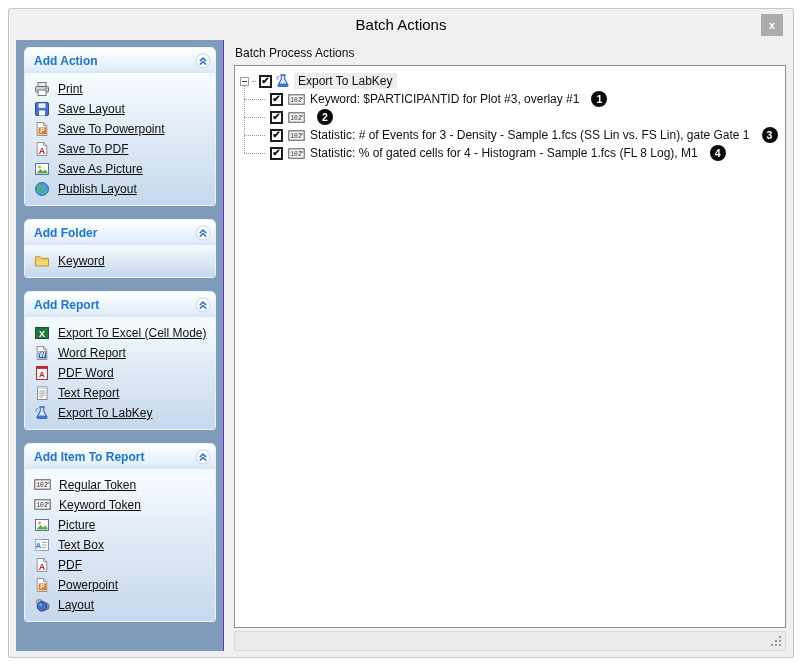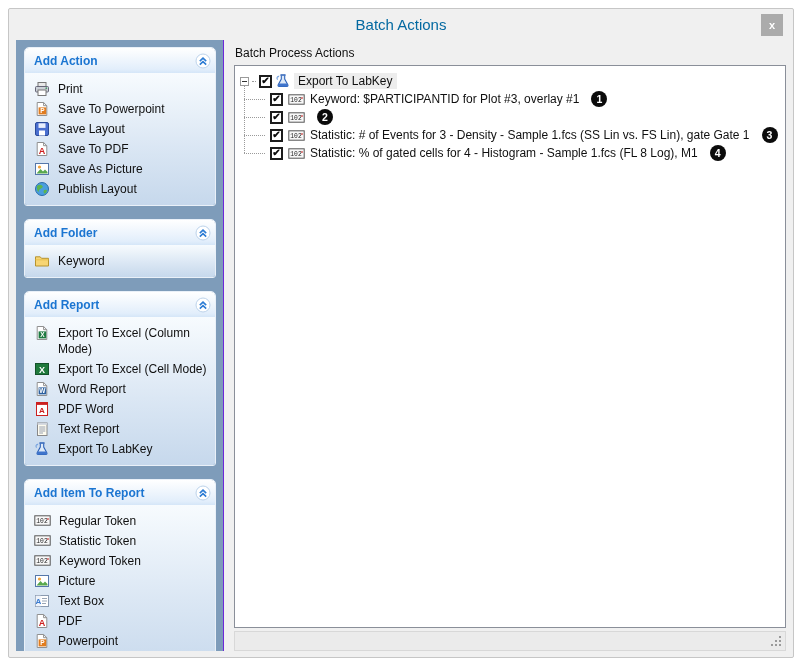--- a/index.html
+++ b/index.html
@@ -3,42 +3,42 @@
 <meta charset="utf-8">
 <style>
   * { box-sizing: border-box; }
   html,body { margin:0; padding:0; width:802px; height:668px; background:#ffffff;
               font-family:"Liberation Sans", sans-serif; }
   .dialog { position:absolute; left:8px; top:8px; width:786px; height:650px;
             background:#f0f0f0; border:1px solid #c6c6c6; border-radius:2px;
             display:flex; flex-direction:column; overflow:hidden; }
   
   .titlebar { position:relative; height:31px; flex:0 0 31px; }
-  .title { text-align:center; font-size:15px; color:#0369a1; line-height:32px; }
+  .title { text-align:center; font-size:15px; color:#000000; line-height:32px; }
   .close-btn { position:absolute; right:10px; top:5px; width:22px; height:22px;
                background:#ababab; color:#ffffff; font-size:11px; font-weight:bold;
                display:flex; align-items:center; justify-content:center; cursor:default; }
   
   .content { flex:1; display:flex; margin:0 7px 6px 7px; min-height:0; }
   
   .sidebar { width:207px; flex:0 0 207px; background:#7e9cba; padding:7px 7px 0 8px;
              overflow:hidden; }
   .group { margin-bottom:13px; border:1px solid #e9f0f8; border-radius:5px 5px 3px 3px;
            overflow:hidden; }
   .group-header { height:25px; background:linear-gradient(180deg,#ffffff 0%,#e2eefb 85%,#d5e6f8 100%);
                   display:flex; align-items:center; justify-content:space-between;
                   padding:0 4px 0 9px; }
   .group-title { color:#1b75d1; font-weight:bold; font-size:12px; }
   .collapse-btn { width:16px; height:16px; display:flex; }
   .collapse-btn svg { width:100%; height:100%; }
   .group-body { background:linear-gradient(180deg,#f7fbfe 0%,#dbe7f4 55%,#c6d8ec 100%);
                 padding:6px 6px 6px 9px; }
   .side-item { display:flex; align-items:flex-start; gap:8px; padding:2px 0;
                font-size:12px; color:#101010; line-height:16px; cursor:default; }
-  .side-item .lbl { padding-top:0; }
+  .side-item .lbl { padding-top:0;text-decoration:underline; }
   
   .ico { display:inline-flex; width:16px; height:16px; flex:0 0 16px; }
   .ico svg { width:100%; height:100%; }
   .ico-token { width:17px; height:11px; flex:0 0 17px; margin-top:2px; }
   .tree .ico-token { margin-top:0; }
   
   .main { flex:1; display:flex; flex-direction:column; border-left:1px solid #6d28d9;
           padding:3px 0 0 10px; min-width:0; }
   .main-label { font-size:12px; color:#101010; margin:3px 0 5px 1px; }
   .tree-panel { flex:1; background:#ffffff; border:1px solid #8a8f99; padding:6px 4px;
@@ -102,37 +102,37 @@
                   <rect x="1.5" y="5.5" width="13" height="5.5" rx="1" fill="#ccd1d8" stroke="#667"></rect>
                   <circle cx="12.3" cy="7.2" r="0.9" fill="#4a9a6a"></circle>
                   <rect x="4" y="9" width="8" height="5.5" fill="#fff" stroke="#777"></rect>
                 </svg>
               </span>
               <span class="lbl">Print</span>
             </div>
             <div class="side-item">
               <span class="ico ">
                 <svg viewBox="0 0 16 16">
+                  <rect x="1.5" y="1.5" width="13" height="13" rx="1.5" fill="#4a6fd0" stroke="#2a4a9a"></rect>
+                  <rect x="4.5" y="2.3" width="7" height="4.6" fill="#e8eefc"></rect>
+                  <rect x="5" y="9.5" width="6" height="5" fill="#fff"></rect>
+                </svg>
+              </span>
+              <span class="lbl">Save Layout</span>
+            </div>
+            <div class="side-item">
+              <span class="ico ">
+                <svg viewBox="0 0 16 16">
                   <path d="M3.2 1.5 H9.6 L12.8 4.7 V14.5 H3.2 Z" fill="#fff" stroke="#909090"></path>
                   <path d="M9.6 1.5 V4.7 H12.8" fill="none" stroke="#909090"></path>
                   <rect x="4.6" y="6.4" width="7.6" height="7" fill="#e07c1f"></rect>
                   <text x="8.4" y="12" text-anchor="middle" font-size="6.5" font-weight="bold" font-family="Liberation Sans,sans-serif" fill="#fff">P</text>
                 </svg>
               </span>
               <span class="lbl">Save To Powerpoint</span>
-            </div>
-            <div class="side-item">
-              <span class="ico ">
-                <svg viewBox="0 0 16 16">
-                  <rect x="1.5" y="1.5" width="13" height="13" rx="1.5" fill="#4a6fd0" stroke="#2a4a9a"></rect>
-                  <rect x="4.5" y="2.3" width="7" height="4.6" fill="#e8eefc"></rect>
-                  <rect x="5" y="9.5" width="6" height="5" fill="#fff"></rect>
-                </svg>
-              </span>
-              <span class="lbl">Save Layout</span>
             </div>
             <div class="side-item">
               <span class="ico ">
                 <svg viewBox="0 0 16 16">
                   <path d="M3.2 1.5 H9.6 L12.8 4.7 V14.5 H3.2 Z" fill="#fff" stroke="#909090"></path>
                   <path d="M9.6 1.5 V4.7 H12.8" fill="none" stroke="#909090"></path>
                   <text x="8" y="12.6" text-anchor="middle" font-size="9" font-weight="bold" font-family="Liberation Sans,sans-serif" fill="#cc2020">A</text>
                 </svg>
               </span>
               <span class="lbl">Save To PDF</span>
@@ -190,31 +190,20 @@
                 <circle cx="8" cy="8" r="7" fill="#fff" stroke="#bcd2ea"></circle>
                 <path d="M4.8 8.2 L8 5.2 L11.2 8.2" fill="none" stroke="#2b7bd4" stroke-width="1.6"></path>
                 <path d="M4.8 11.6 L8 8.6 L11.2 11.6" fill="none" stroke="#2b7bd4" stroke-width="1.6"></path>
               </svg>
             </span>
           </div>
           <div class="group-body">
             <div class="side-item">
               <span class="ico ">
                 <svg viewBox="0 0 16 16">
-                  <path d="M3.2 1.5 H9.6 L12.8 4.7 V14.5 H3.2 Z" fill="#fff" stroke="#909090"></path>
-                  <path d="M9.6 1.5 V4.7 H12.8" fill="none" stroke="#909090"></path>
-                  <rect x="4.6" y="6.4" width="7.6" height="7" fill="#1e7a41"></rect>
-                  <text x="8.4" y="12" text-anchor="middle" font-size="6.5" font-weight="bold" font-family="Liberation Sans,sans-serif" fill="#fff">X</text>
-                </svg>
-              </span>
-              <span class="lbl">Export To Excel (Column Mode)</span>
-            </div>
-            <div class="side-item">
-              <span class="ico ">
-                <svg viewBox="0 0 16 16">
                   <rect x="1.5" y="2.5" width="13" height="11" fill="#1f7a3c" stroke="#14522a"></rect>
                   <text x="8" y="11.6" text-anchor="middle" font-size="9" font-weight="bold" font-family="Liberation Sans,sans-serif" fill="#fff">X</text>
                 </svg>
               </span>
               <span class="lbl">Export To Excel (Cell Mode)</span>
             </div>
             <div class="side-item">
               <span class="ico ">
                 <svg viewBox="0 0 16 16">
                   <path d="M3.2 1.5 H9.6 L12.8 4.7 V14.5 H3.2 Z" fill="#fff" stroke="#909090"></path>
@@ -282,30 +271,20 @@
               <span class="lbl">Regular Token</span>
             </div>
             <div class="side-item">
               <span class="ico ico-token">
                 <svg viewBox="0 0 17 11">
                   <rect x="0.8" y="0.8" width="15.4" height="9.4" fill="#f8f8f8" stroke="#555"></rect>
                   <text x="8" y="8.2" text-anchor="middle" font-size="6.3" font-family="Liberation Mono,monospace" fill="#222">102</text>
                   <path d="M14 3 V5" stroke="#c22"></path>
                 </svg>
               </span>
-              <span class="lbl">Statistic Token</span>
-            </div>
-            <div class="side-item">
-              <span class="ico ico-token">
-                <svg viewBox="0 0 17 11">
-                  <rect x="0.8" y="0.8" width="15.4" height="9.4" fill="#f8f8f8" stroke="#555"></rect>
-                  <text x="8" y="8.2" text-anchor="middle" font-size="6.3" font-family="Liberation Mono,monospace" fill="#222">102</text>
-                  <path d="M14 3 V5" stroke="#c22"></path>
-                </svg>
-              </span>
               <span class="lbl">Keyword Token</span>
             </div>
             <div class="side-item">
               <span class="ico ">
                 <svg viewBox="0 0 16 16">
                   <rect x="1.5" y="2.5" width="13" height="11" fill="#fff" stroke="#5577aa"></rect>
                   <circle cx="5.5" cy="6" r="1.6" fill="#f2a33c"></circle>
                   <path d="M2.5 12.5 L6.5 8 L9 10.5 L11 8.5 L13.5 11 V12.5 Z" fill="#58a84e"></path>
                 </svg>
               </span>

